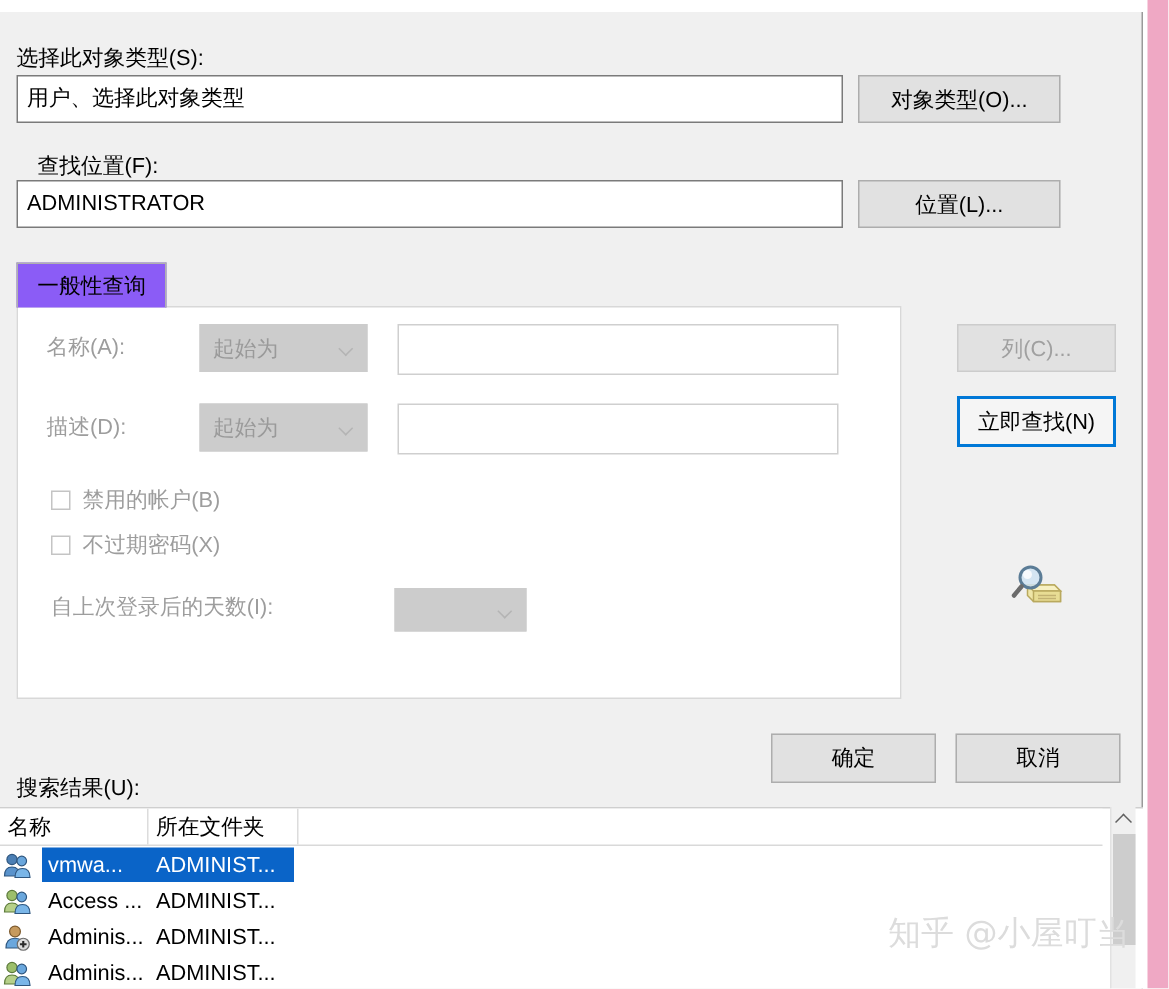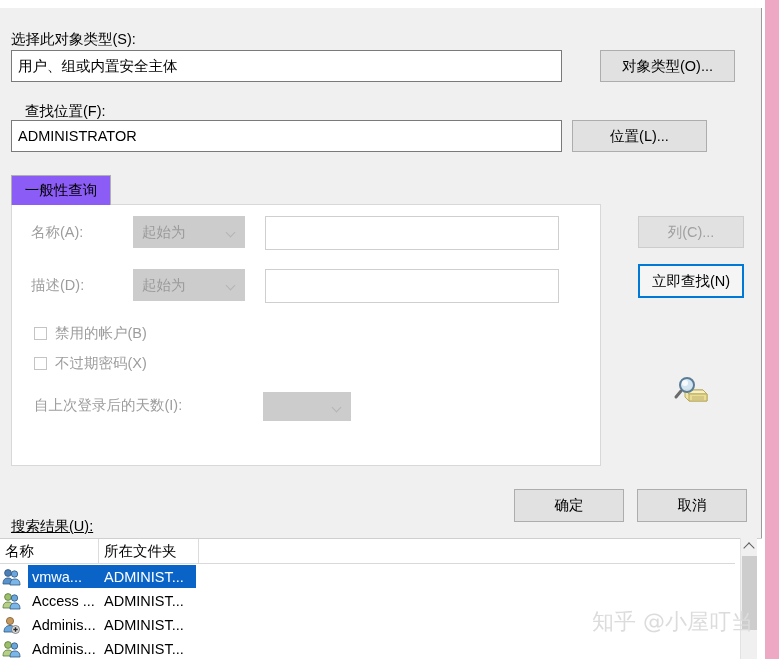--- a/index.html
+++ b/index.html
@@ -259,22 +259,22 @@
 <body>
 
 <div id="root">
 
   <div class="pink-top"></div>
   <div class="page-pink"></div>
 
   <div class="dialog">
 
     <div class="lbl" style="left:11px; top:22px;">选择此对象类型(S):</div>
-    <div class="textbox" style="left:11px; top:42px; width:551px; height:32px;">用户、组或内置安全主体</div>
-    <div class="btn" style="left:572px; top:42px; width:135px; height:32px;margin-left:28px;">对象类型(O)...</div>
+    <div class="textbox" style="left:11px; top:42px; width:551px; height:32px;">用户、选择此对象类型</div>
+    <div class="btn" style="left:572px; top:42px; width:135px; height:32px;">对象类型(O)...</div>
 
     <div class="lbl" style="left:25px; top:94px;">查找位置(F):</div>
     <div class="textbox" style="left:11px; top:112px; width:551px; height:32px;">ADMINISTRATOR</div>
     <div class="btn" style="left:572px; top:112px; width:135px; height:32px;">位置(L)...</div>
 
     <div class="tabpanel"></div>
     <div class="tabstrip">
       <div class="tab">一般性查询</div>
     </div>
 
@@ -321,21 +321,21 @@
           <circle cx="14" cy="11" r="7" fill="#cfe3f2" fill-opacity="0.85" stroke="#5b7c96" stroke-width="2"></circle>
           <circle cx="12" cy="9" r="3" fill="#ffffff" fill-opacity="0.8"></circle>
           <line x1="8" y1="17" x2="3" y2="23" stroke="#6b6b6b" stroke-width="3" stroke-linecap="round"></line>
         </g>
       </svg>
     </div>
 
     <div class="btn" style="left:514px; top:481px; width:110px; height:33px;">确定</div>
     <div class="btn" style="left:637px; top:481px; width:110px; height:33px;">取消</div>
 
-    <div class="lbl" style="left:11px; top:509px;text-decoration:underline;">搜索结果(U):</div>
+    <div class="lbl" style="left:11px; top:509px;">搜索结果(U):</div>
   </div>
 
   <div class="listbox">
     <div class="listheader">
       <div class="hcell" style="left:0; width:99px;">名称</div>
       <div class="hcell" style="left:99px; width:100px;">所在文件夹</div>
     </div>
 
     <div class="row selected" style="top:26px;">
       <div class="selbg"></div>

